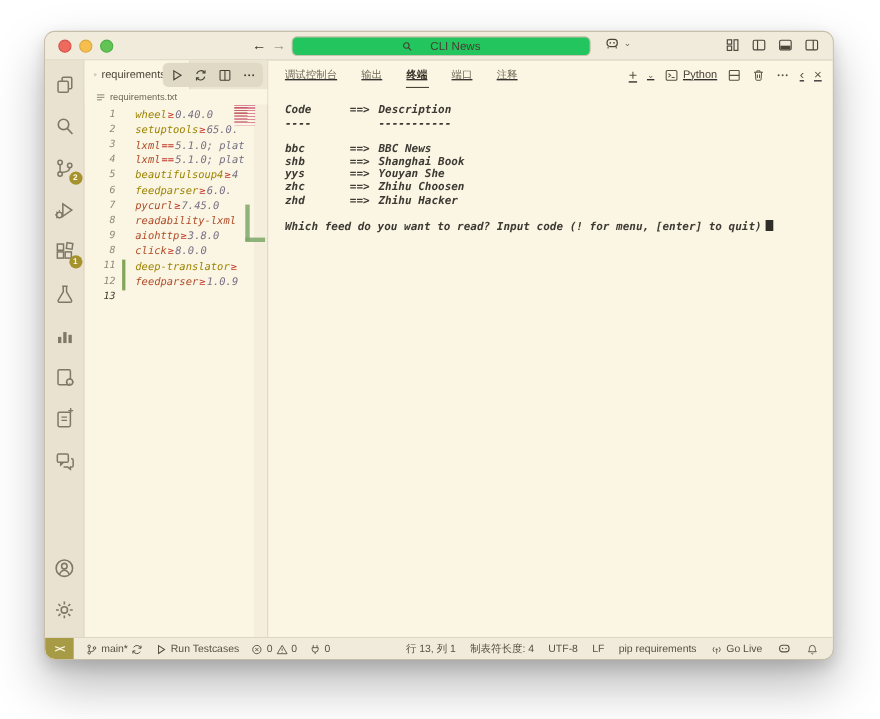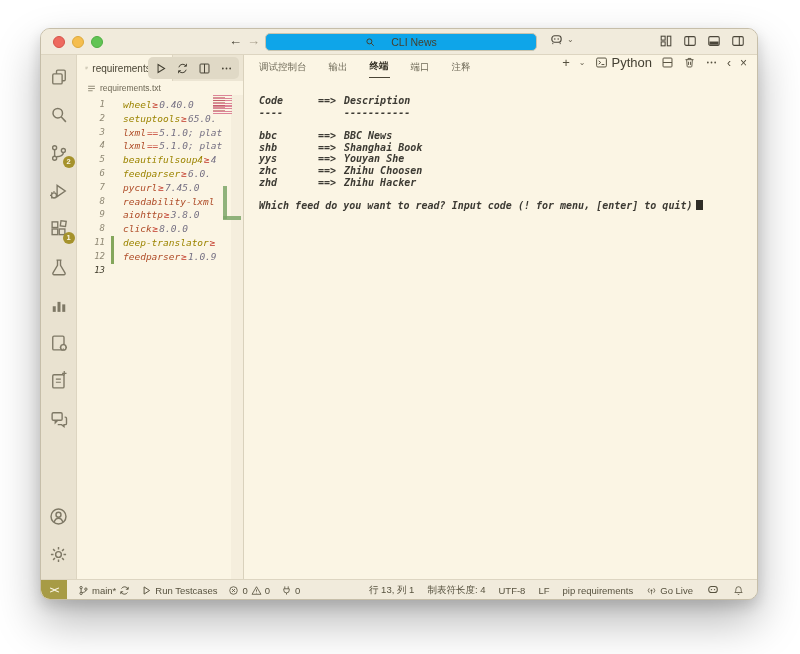--- a/index.html
+++ b/index.html
@@ -15,21 +15,21 @@
   
   .titlebar { position:relative; height:26px; background:#F1EBDC; border-bottom:1px solid #DDD5C1; }
   .tl { position:absolute; top:7px; width:12px; height:12px; border-radius:50%; }
   .tl.red   { left:12px; background:#EE6A5F; border:0.5px solid #d55349; }
   .tl.yel   { left:31px; background:#F5BE4F; border:0.5px solid #dca93c; }
   .tl.grn   { left:50px; background:#62C454; border:0.5px solid #4fae43; }
   .nav-arrow { position:absolute; top:4px; font-size:13px; color:#3E3A2D; }
   .nav-arrow.fwd { color:#A59D8A; }
   .searchbox {
     position:absolute; left:224px; top:4px; width:272px; height:18px;
-    background:#0ea5e9; border:1px solid #CBC4AE; border-radius:5px;
+    background:#22c55e; border:1px solid #CBC4AE; border-radius:5px;
     display:flex; align-items:center; justify-content:center; gap:16px;
     color:#45402F; font-size:10.5px;
   }
   .copilot-btn { position:absolute; left:508px; top:4px; display:flex; align-items:center; gap:3px; color:#4B463A; }
   .chev { font-size:8px; color:#6B6554; }
   .layout-icons { position:absolute; right:12px; top:5px; display:flex; gap:10px; color:#4B463A; }
   svg.ic { display:block; }
 
   
   .main { display:flex; height:524px; }
@@ -74,25 +74,25 @@
   .minimap { position:absolute; left:136px; top:0; width:19px; height:19px;
     background:repeating-linear-gradient(180deg, rgba(213,105,133,.8) 0 1.1px, transparent 1.1px 2.6px); }
   .minimap::after { content:""; position:absolute; left:0; top:2px; width:12px; height:14px;
     background:repeating-linear-gradient(180deg, rgba(170,60,60,.5) 0 1px, transparent 1px 2.6px); }
   .gl-v { position:absolute; left:146px; top:91px; width:3.5px; height:33px; background:rgba(124,166,104,.85); }
   .gl-h { position:absolute; left:146px; top:121px; width:18px; height:3.5px; background:rgba(124,166,104,.85); }
   .edscroll { position:absolute; right:0; top:0; bottom:0; width:12px; background:rgba(90,80,50,.04); }
 
   
   .panel { flex:1; background:#FBF5E4; display:flex; flex-direction:column; }
-  .panel-header { height:26px; display:flex; align-items:flex-start; padding:0 10px 0 14px; }
+  .panel-header { height:26px; display:flex; align-items:center; padding:0 10px 0 14px;text-decoration:underline; }
   .ptab { font-size:9.5px; color:#6F6A58; margin-right:20px; padding:5px 1px 4px; cursor:default; }
   .ptab.active { color:#373327; font-weight:bold; border-bottom:1px solid #4A4535; }
   .panel-actions { margin-left:auto; display:flex; align-items:center; gap:9px; color:#55503F; font-size:11px; }
-  .pa-txt { font-size:13px; color:#444033; }
+  .pa-txt { font-size:10px; color:#444033; }
   .shell-item { display:flex; align-items:center; gap:4px; }
   .terminal { flex:1; padding:14px 0 0 15px; font-family:"DejaVu Sans Mono", monospace; font-style:italic; font-size:10px; color:#3C3A33; font-weight:700; }
   .trow { height:11.7px; line-height:11.7px; white-space:nowrap; }
   .t-code { display:inline-block; width:59px; }
   .t-arrow { display:inline-block; width:26px; }
   .cursor { display:inline-block; width:6.5px; height:10px; background:#2F2D27; vertical-align:-1px; margin-left:4px; }
 
   
   .statusbar {
     height:21px; background:#F1EBDC; border-top:1px solid #DDD5C1;

